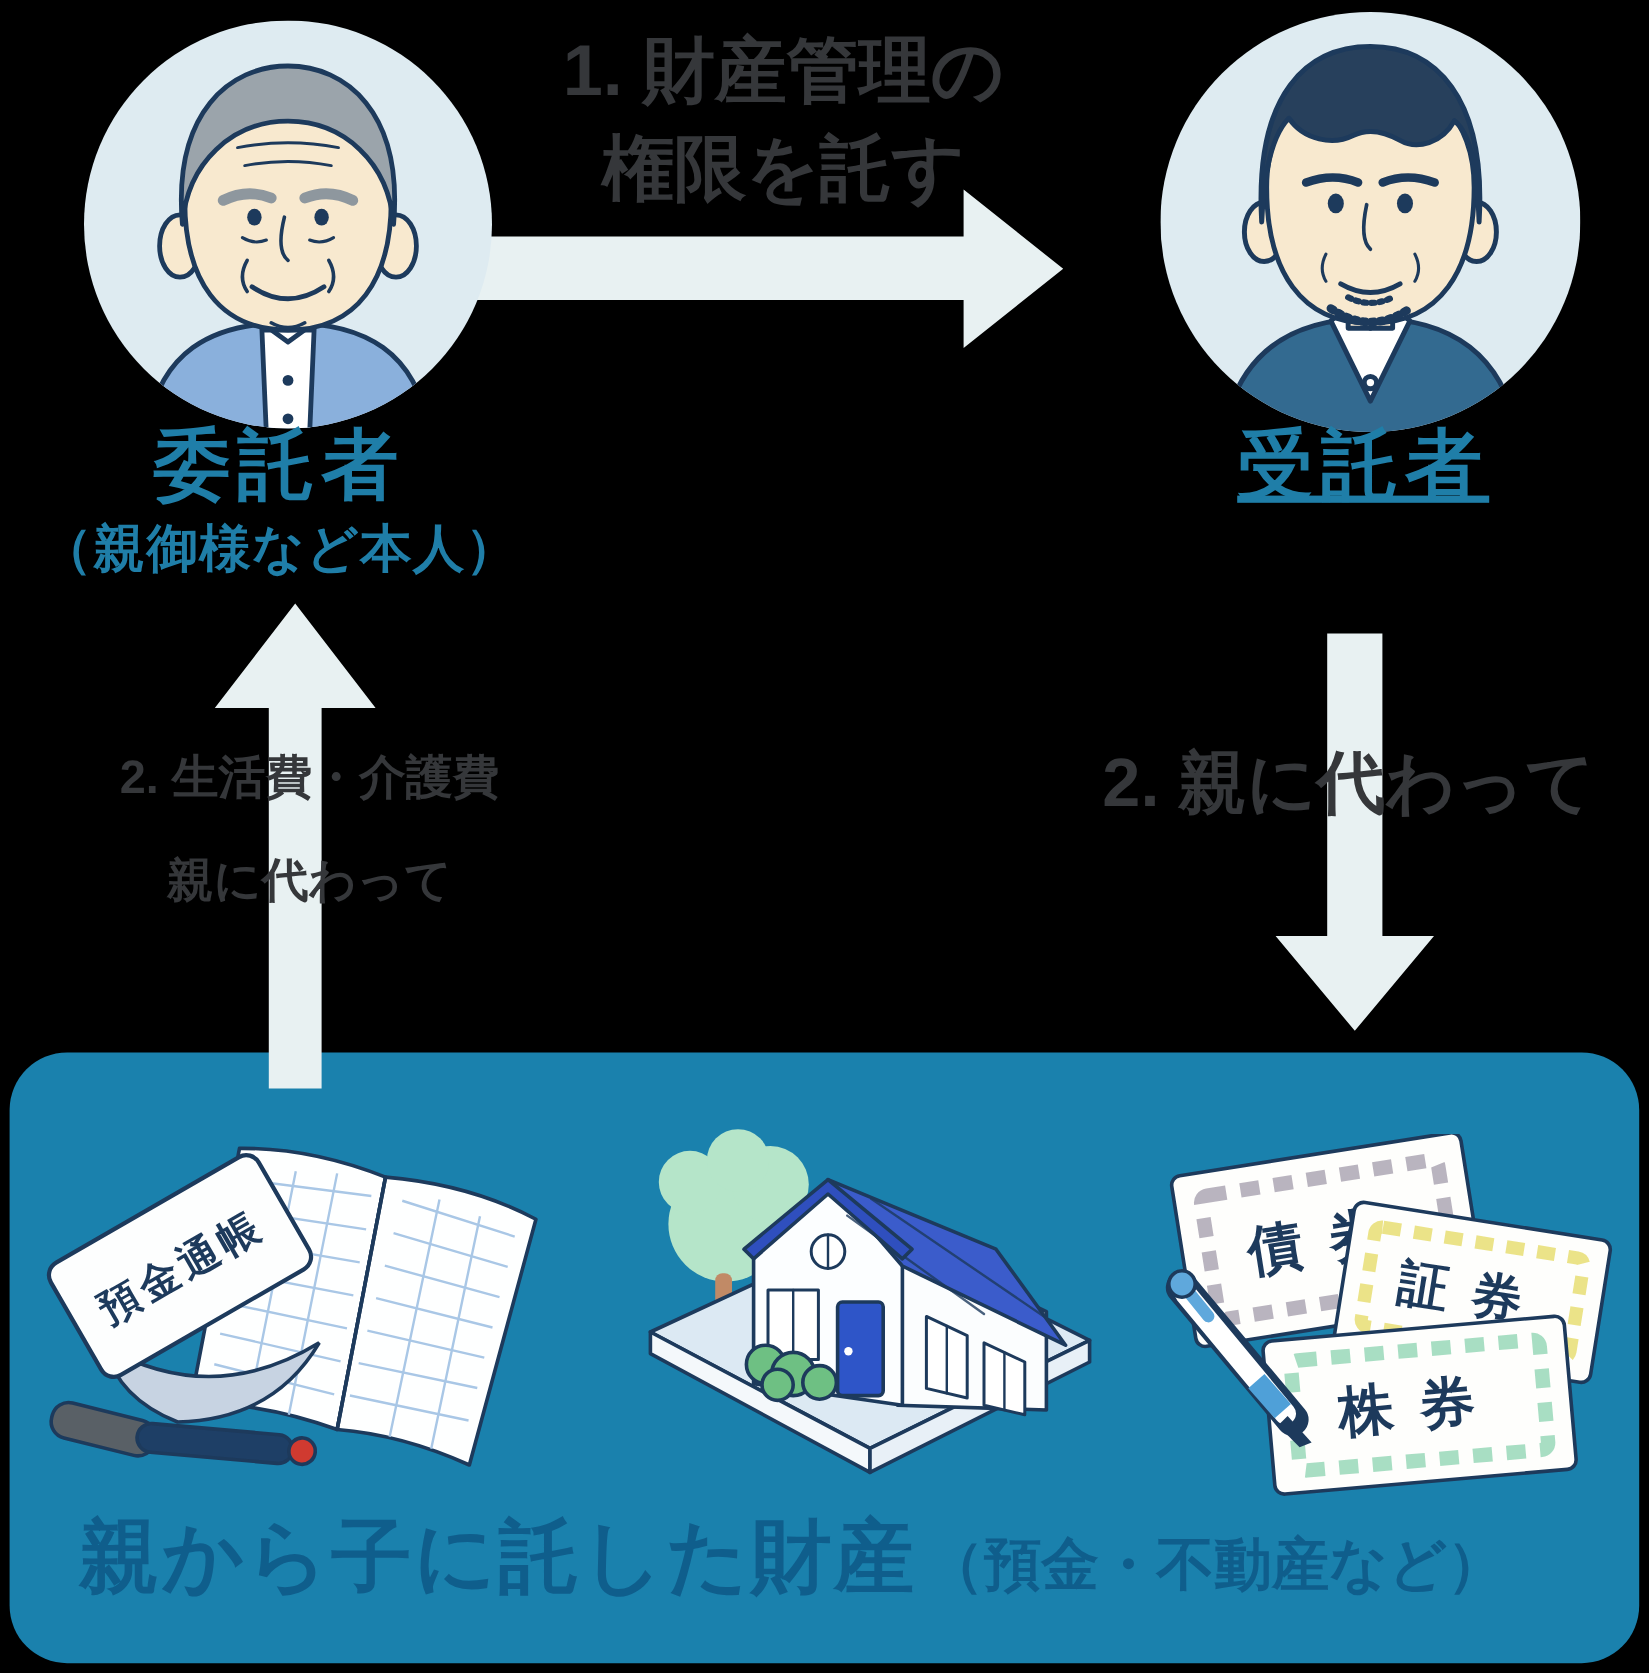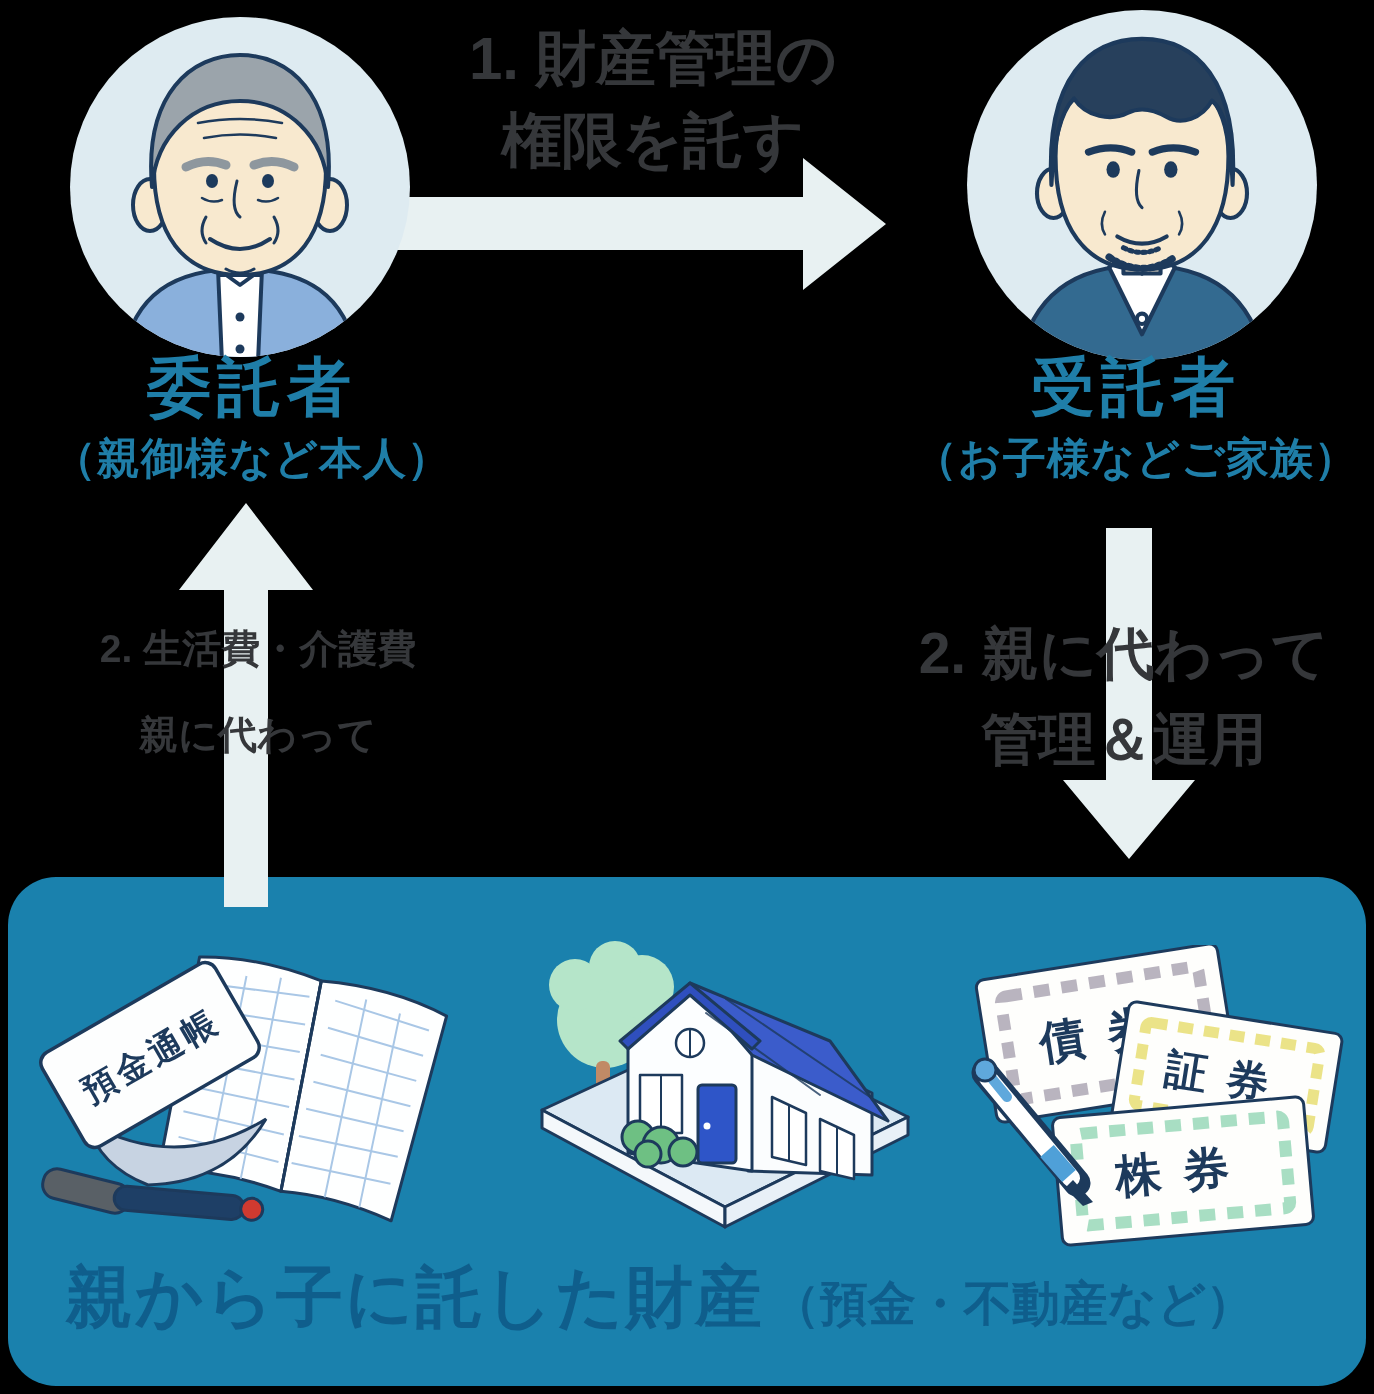--- a/index.html
+++ b/index.html
@@ -9,22 +9,22 @@
   }
   .abs{position:absolute;}
   .ctr{transform:translateX(-50%);text-align:center;}
   .arrow-label{color:#35373A;font-weight:800;white-space:nowrap;}
   .top-label{left:653px;top:18px;font-size:60px;line-height:82px;}
   .left-label{left:258px;top:606px;font-size:39px;line-height:86px;}
   .right-label{left:1124px;top:610px;font-size:57px;line-height:86px;}
   .party-label{color:#1F7EA8;font-weight:800;white-space:nowrap;}
   .party-title{font-size:64px;letter-spacing:6px;line-height:70px;}
   .party-sub{font-size:43px;letter-spacing:1px;line-height:48px;margin-top:12px;}
-  .settlor-label{left:252px;top:352px;}
-  .trustee-label{left:1136px;top:352px;}
+  .settlor-label{left:233px;top:352px;}
+  .trustee-label{left:1136px;top:352px;text-decoration:underline;}
   .panel{
     left:8px;top:877px;width:1358px;height:509px;background:#1A81AD;border-radius:48px;
   }
   .panel-title{
     left:660px;top:1252px;display:flex;align-items:baseline;gap:8px;
     color:#0F5E8C;font-weight:800;white-space:nowrap;
   }
   .panel-title .big{font-size:67px;letter-spacing:2px;}
   .panel-title .small{font-size:48px;}
   svg text{font-family:"Liberation Sans","DejaVu Sans",sans-serif;}
@@ -217,31 +217,29 @@
     <div>権限を託す</div>
   </div>
 
   <div class="abs ctr party-label settlor-label">
     <div class="party-title">委託者</div>
     <div class="party-sub">（親御様など本人）</div>
   </div>
 
   <div class="abs ctr party-label trustee-label">
     <div class="party-title">受託者</div>
-    <div class="party-sub">（お子様などご家族）</div>
   </div>
 
   <div class="abs ctr arrow-label left-label">
     <div>2. 生活費・介護費</div>
     <div>親に代わって</div>
   </div>
 
   <div class="abs ctr arrow-label right-label">
     <div>2. 親に代わって</div>
-    <div>管理＆運用</div>
   </div>
 
   <div class="abs panel-title" style="transform:translateX(-50%);">
     <span class="big">親から子に託した財産</span>
     <span class="small">（預金・不動産など）</span>
   </div>
 
 </div>
 
 </body></html>

